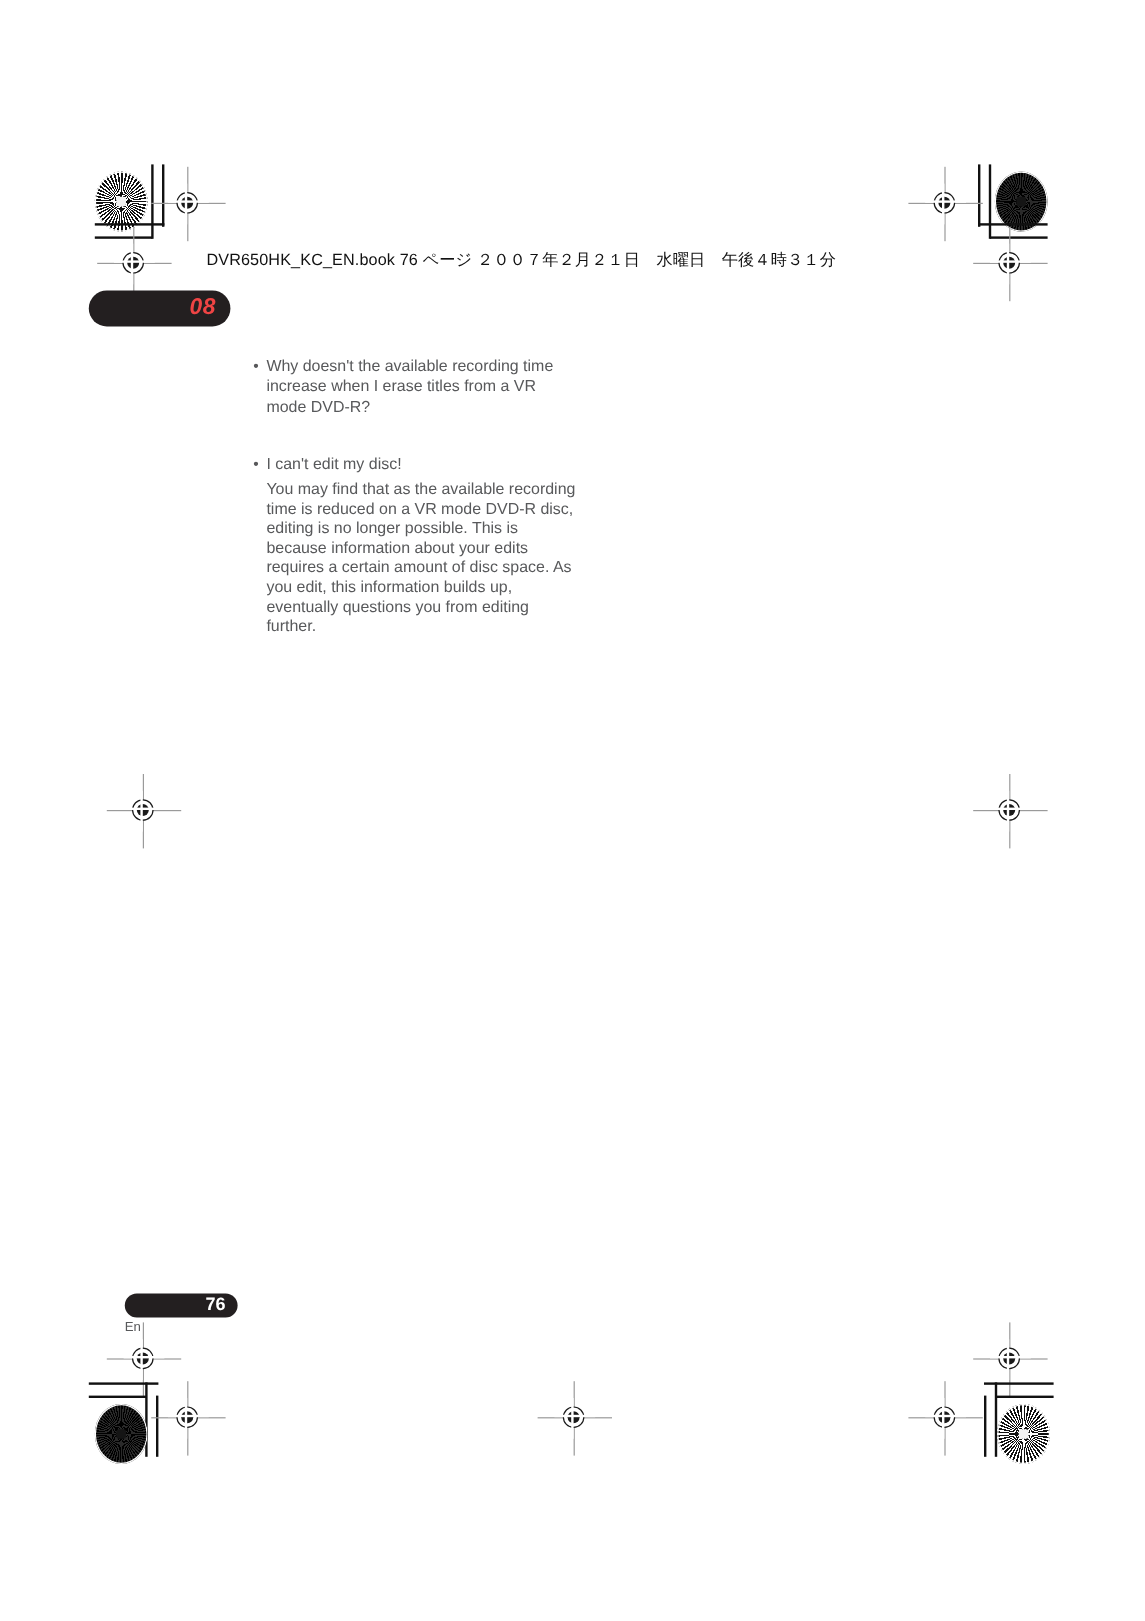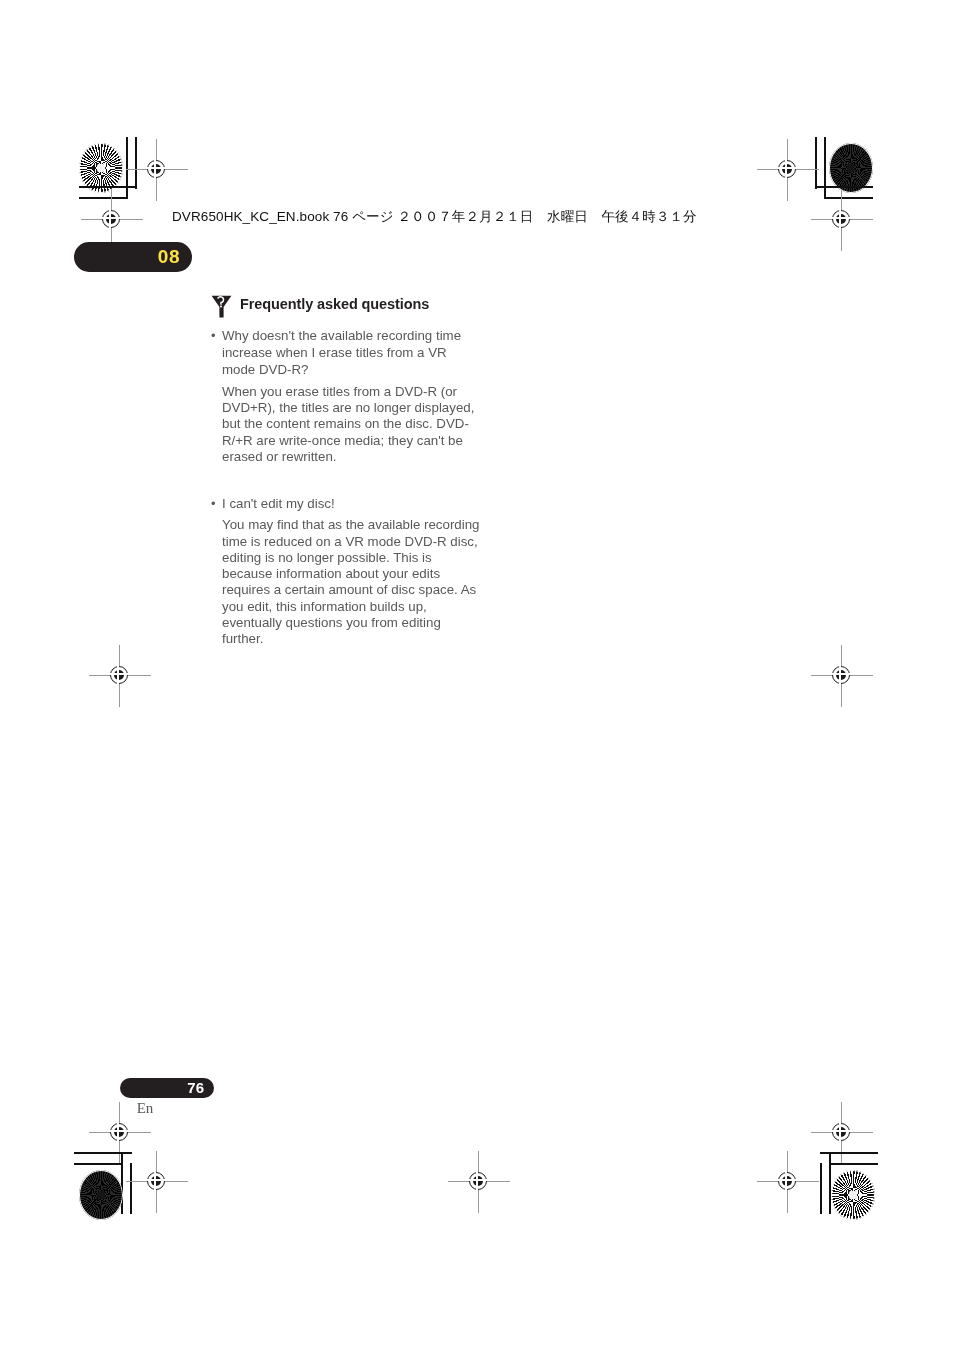--- a/index.html
+++ b/index.html
@@ -113,28 +113,29 @@
     width: 675px;
     height: 30px;
   }
   .chapter-num-pill {
     position: absolute;
     left: 0; top: 0;
     width: 118px;
     height: 30px;
     background: #231f20;
     border-radius: 15px;
-    color: #fde047;
+    color: #ef4444;
     font-weight: bold;
     font-size: 19px;
     text-align: right;
     line-height: 30px;
     padding-right: 12px;
     box-sizing: border-box;
     letter-spacing: 0.5px;
+    font-style: italic;
   }
   .chapter-title-pill {
     position: absolute;
     left: 130px; top: 0;
     width: 545px;
     height: 30px;
     border: 1.4px solid #111;
     border-radius: 15px;
     box-sizing: border-box;
     color: #111;
@@ -210,33 +211,31 @@
     height: 20px;
     background: #231f20;
     border-radius: 10px;
     color: #ffffff;
     font-weight: bold;
     font-size: 15px;
     line-height: 20px;
     text-align: right;
     padding-right: 10px;
     box-sizing: border-box;
-    margin-left: 16px;
   }
   .page-lang {
     position: absolute;
     left: 104px;
     top: 1100px;
     width: 94px;
-    text-align: center;
+    text-align: left;
     padding-right: 12px;
     box-sizing: border-box;
-    font-size: 15px;
-    color: #58595b;
-    font-family: Liberation Serif, serif;
+    font-size: 11px;
+    color: #58595b;
   }
 </style>
 </head>
 <body>
 
 <div class="rosette" style="left:79px; top:143px;"></div>
 <div class="crop" style="left:126px; top:137px; width:2px; height:62px;"></div>
 <div class="crop" style="left:135px; top:137px; width:2px; height:52px;"></div>
 <div class="crop" style="left:79px; top:186px; width:58px; height:2px;"></div>
 <div class="crop" style="left:79px; top:197px; width:48px; height:2px;"></div>
@@ -357,37 +356,26 @@
 </div>
 
 <div class="book-line">DVR650HK_KC_EN.book  76 ページ  ２００７年２月２１日　水曜日　午後４時３１分</div>
 
 <div class="chapter-bar">
   <div class="chapter-num-pill">08</div>
 </div>
 
 <div class="content">
 
-  <div class="faq-head">
-    <span class="faq-icon">
-      <svg viewBox="0 0 21 23" width="21" height="23" xmlns="http://www.w3.org/2000/svg">
-        <path d="M0.6 0.8 L20.4 0.8 L12.6 12.0 L12.6 22.4 L8.4 22.4 L8.4 12.0 Z" fill="#231f20"></path>
-        <path d="M7.0 3.0 a3.0 3.0 0 1 1 3.0 4.6 l0 1.6" fill="none" stroke="#ffffff" stroke-width="1.5" stroke-linecap="round"></path>
-        <circle cx="10.0" cy="11.6" r="1.0" fill="#ffffff"></circle>
-      </svg>
-    </span>
-    <span class="faq-head-label">Frequently asked questions</span>
-  </div>
 
   <div>
     <div class="q-item">
       <span class="bullet">•</span>
       <span class="q-text">Why doesn't the available recording time increase when I erase titles from a VR mode DVD-R?</span>
     </div>
-    <div class="answer">When you erase titles from a DVD-R (or DVD+R), the titles are no longer displayed, but the content remains on the disc. DVD-R/+R are write-once media; they can't be erased or rewritten.</div>
   </div>
 
   <div class="block-gap"></div>
 
   <div>
     <div class="q-item">
       <span class="bullet">•</span>
       <span class="q-text">I can't edit my disc!</span>
     </div>
     <div class="answer">You may find that as the available recording time is reduced on a VR mode DVD-R disc, editing is no longer possible. This is because information about your edits requires a certain amount of disc space. As you edit, this information builds up, eventually questions you from editing further.</div>

